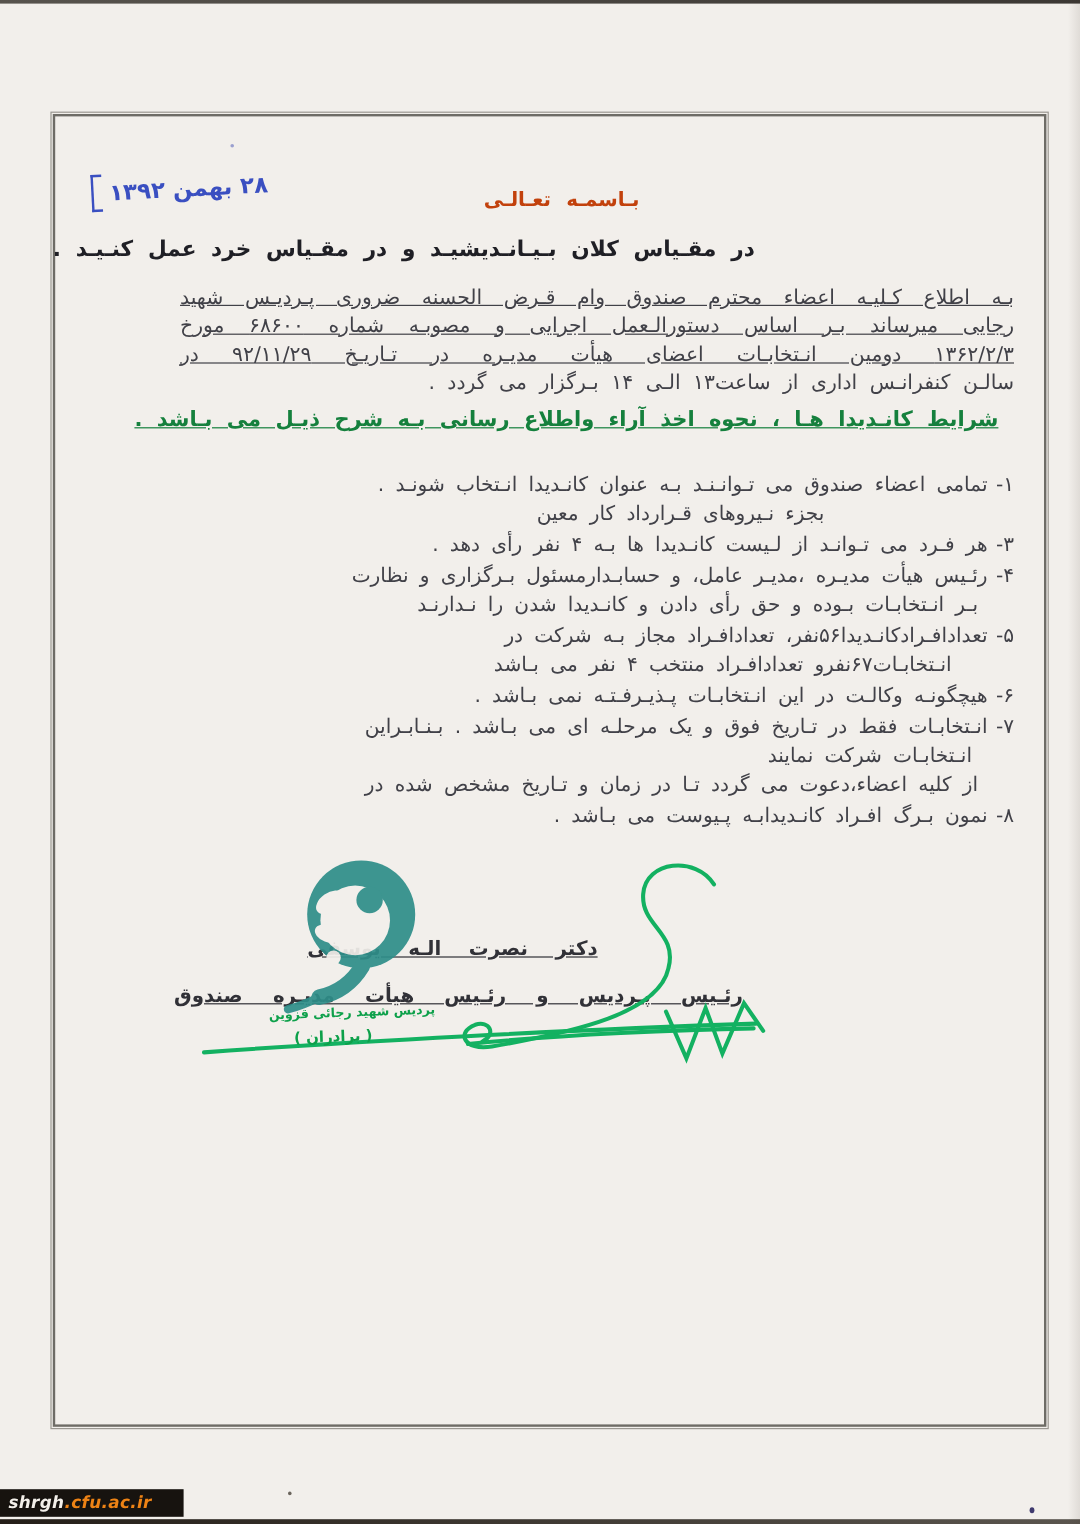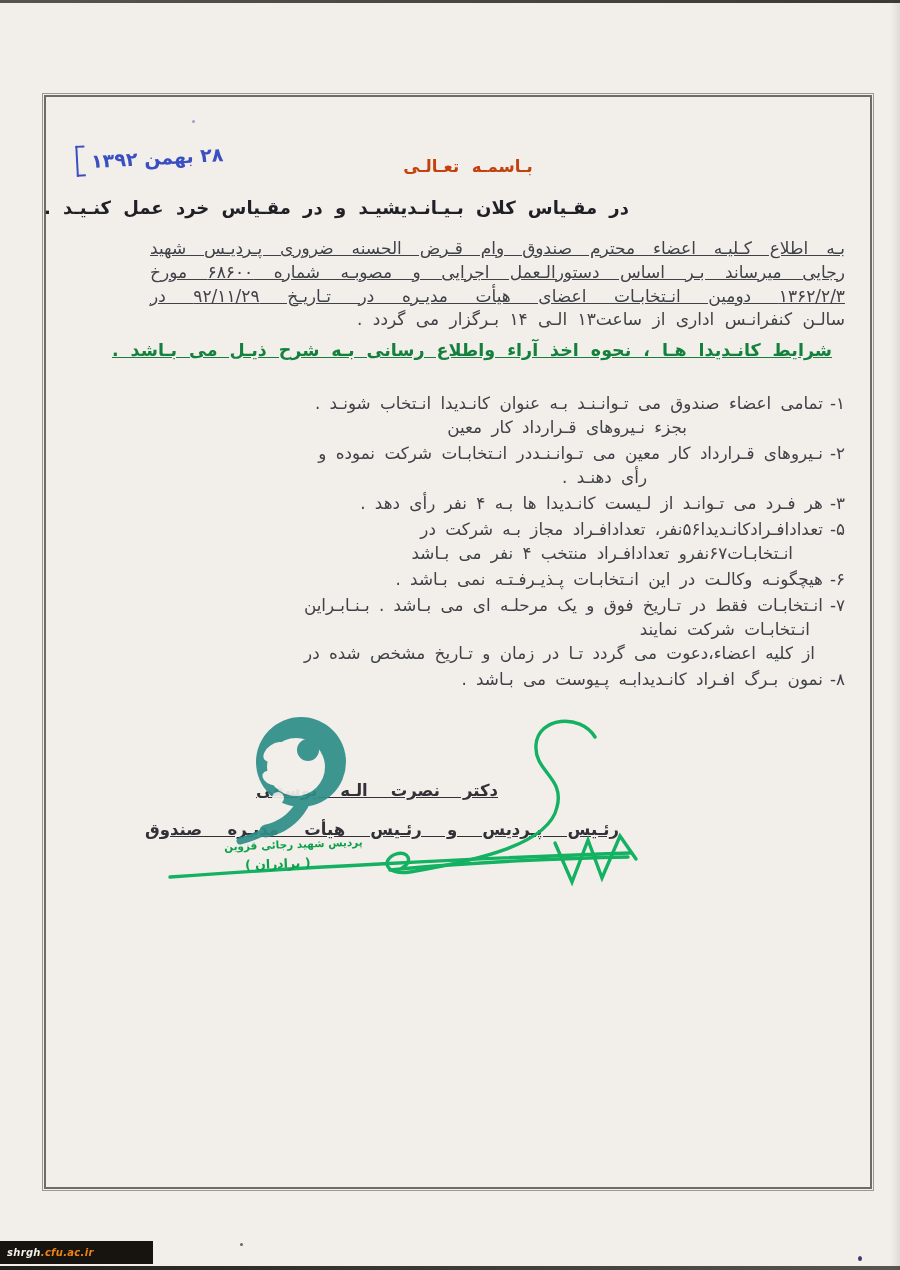--- a/index.html
+++ b/index.html
@@ -83,21 +83,21 @@
   }
   .stamp-line2{
     position:absolute; left:245px; top:856px; z-index:6; direction:rtl;
     font-size:12.5px; font-weight:bold; color:#0da04a; transform:rotate(-2deg);
     white-space:nowrap;
   }
   
   .watermark{
     position:absolute; left:0; top:1241px; width:153px; height:23px; z-index:8;
     background:#17130f; display:flex; align-items:center; padding-left:7px;
-    box-sizing:border-box; font-style:italic; font-weight:bold; font-size:10px;
+    box-sizing:border-box; font-style:italic; font-weight:bold; font-size:14px;
     letter-spacing:0.3px;
   }
   .wm-prefix{color:#f3efe9; text-shadow:0 0 1px #000;}
   .wm-suffix{color:#ee8315;}
   
   .speck{position:absolute; border-radius:50%;}
   .speck-1{left:858px; top:1256px; width:4px; height:5px; background:#3f3a6e;}
   .speck-2{left:240px; top:1243px; width:3px; height:3px; background:#6a645c;}
   .speck-3{left:192px; top:120px; width:3px; height:3px; background:#9ba0cf;}
 </style>
@@ -125,25 +125,25 @@
   </div>
 
   <div class="conditions-heading rtl jline">شرایط کانـدیدا هـا ، نحوه اخذ آراء واطلاع رسانی بـه شرح ذیـل می بـاشد .</div>
 
   <div class="items rtl">
     <div class="item">
       <div class="iline"><span class="num">۱-</span><span>تمامی اعضاء صندوق می تـوانـنـد بـه عنوان کانـدیدا انـتخاب شونـد .</span></div>
       <div class="iline ind-a">بجزء نـیروهای قـرارداد کار معین</div>
     </div>
     <div class="item">
-      <div class="iline"><span class="num">۲-</span><span>نـیروهای قـرارداد کار معین می تـوانـنـددر انـتخابـات شرکت نموده و</span></div>
-      <div class="iline ind-b">رأی دهنـد .</div>
+      <div class="iline"><span class="num">۳-</span><span>هر فـرد می تـوانـد از لـیست کانـدیدا ها بـه ۴ نفر رأی دهد .</span></div>
     </div>
     <div class="item">
-      <div class="iline"><span class="num">۳-</span><span>هر فـرد می تـوانـد از لـیست کانـدیدا ها بـه ۴ نفر رأی دهد .</span></div>
+      <div class="iline"><span class="num">۴-</span><span>رئـیس هیأت مدیـره ،مدیـر عامل، و حسابـدارمسئول بـرگزاری و نظارت</span></div>
+      <div class="iline ind-c">بـر انـتخابـات بـوده و حق رأی دادن و کانـدیدا شدن را نـدارنـد</div>
     </div>
     <div class="item">
       <div class="iline"><span class="num">۵-</span><span>تعدادافـرادکانـدیدا۵۶نفر، تعدادافـراد مجاز بـه شرکت در</span></div>
       <div class="iline ind-d">انـتخابـات۶۷نفرو تعدادافـراد منتخب ۴ نفر می بـاشد</div>
     </div>
     <div class="item">
       <div class="iline"><span class="num">۶-</span><span>هیچگونـه وکالـت در این انـتخابـات پـذیـرفـتـه نمی بـاشد .</span></div>
     </div>
     <div class="item">
       <div class="iline"><span class="num">۷-</span><span>انـتخابـات فقط در تـاریخ فوق و یک مرحلـه ای می بـاشد . بـنـابـراین</span></div>

